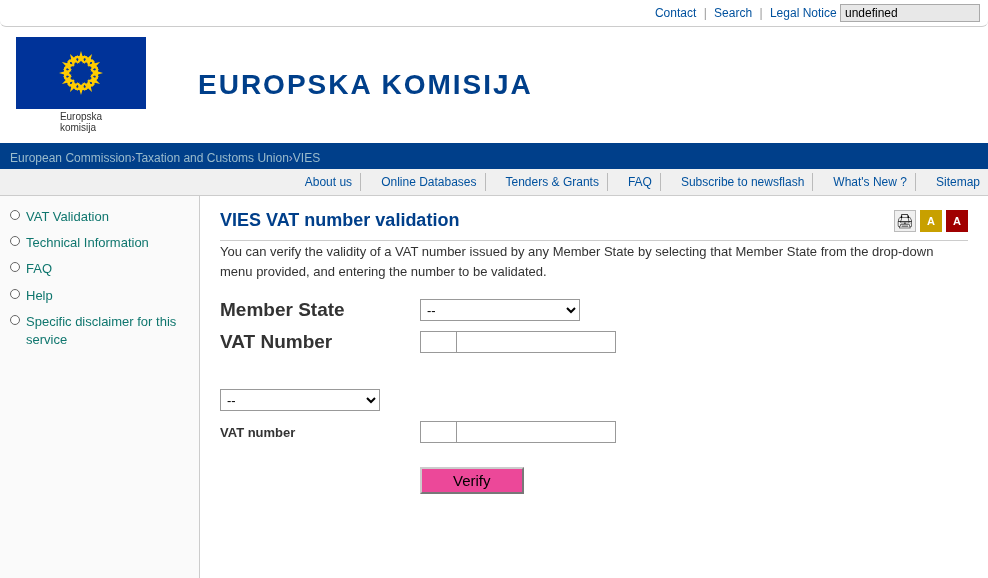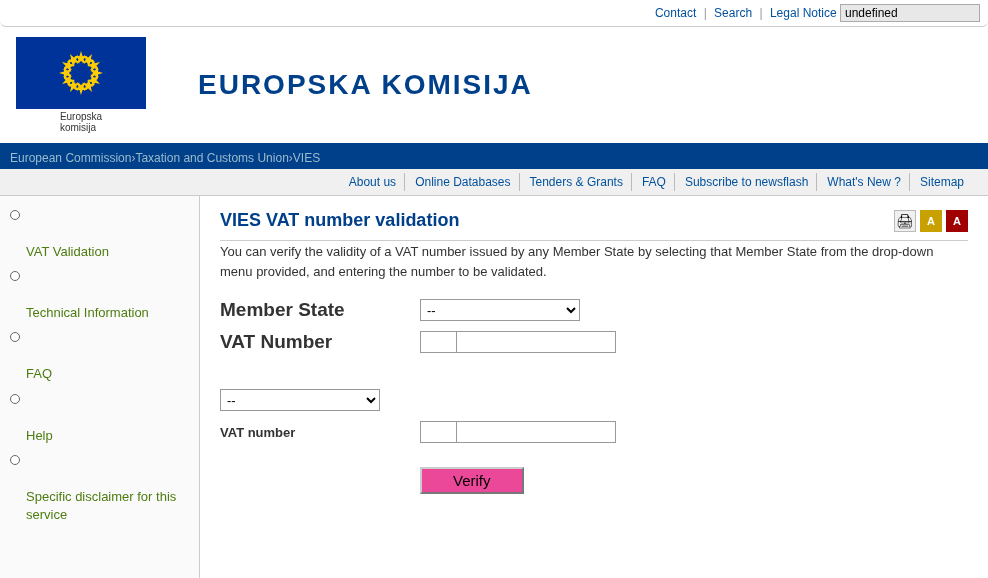--- a/index.html
+++ b/index.html
@@ -67,22 +67,22 @@
     }
     .breadcrumb a { color: #9bc; text-decoration: none; }
     .breadcrumb span { color: #aac; }
 
     
     .sec-nav {
       background: #f0f0f0;
       border-bottom: 1px solid #ccc;
       display: flex;
       justify-content: flex-end;
-      padding: 4px 16px;
-      gap: 2px;
+      padding: 4px 0;
+      gap: 12px;
     }
     .sec-nav a {
       font-size: 12px;
       color: #00519e;
       text-decoration: none;
       padding: 2px 8px;
       border-right: 1px solid #bbb;
     }
     .sec-nav a:last-child { border-right: none; }
 
@@ -111,24 +111,23 @@
       width: 10px;
       height: 10px;
       border: 1px solid #666;
       border-radius: 50%;
       margin-right: 6px;
       margin-top: 2px;
       flex-shrink: 0;
       background: #fff;
     }
     .sidebar-item a {
-      color: #4d7c0f;
+      color: #0f766e;
       text-decoration: none;
       line-height: 1.4;
-      margin-top: 35px;
     }
 
     
     .content {
       flex: 1;
       padding: 14px 20px 20px 20px;
     }
 
     
     .page-title-row {

